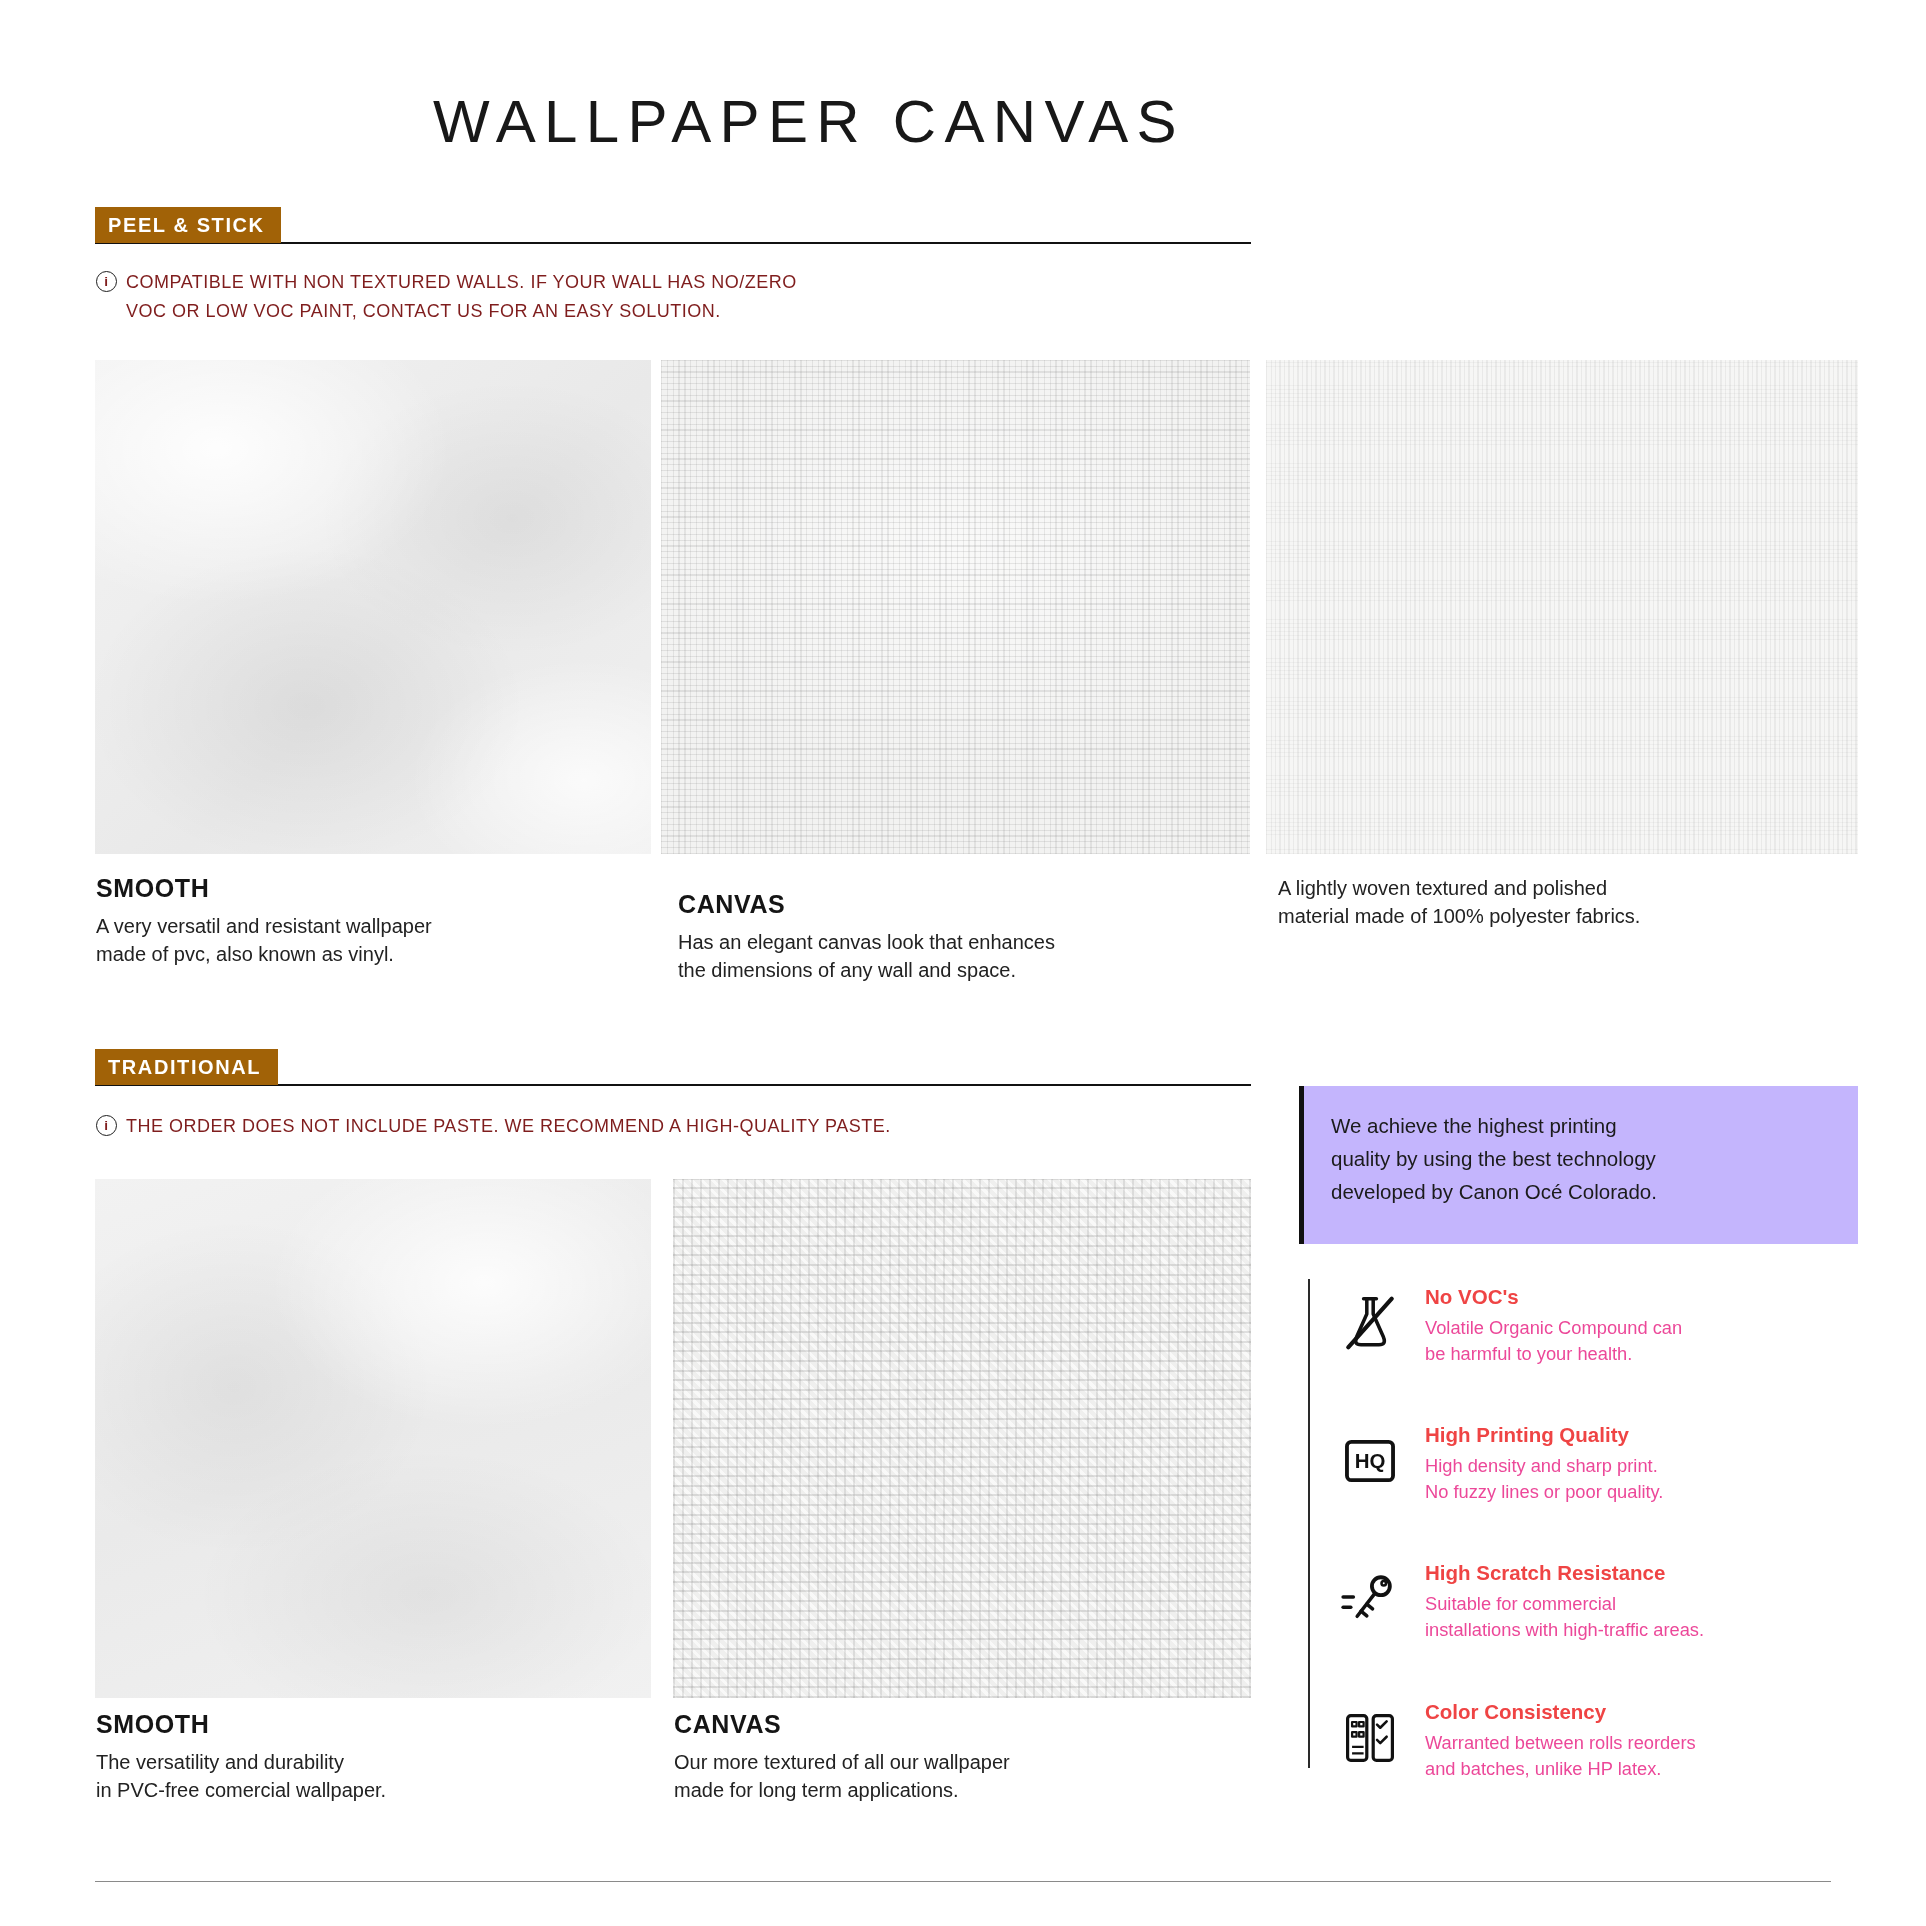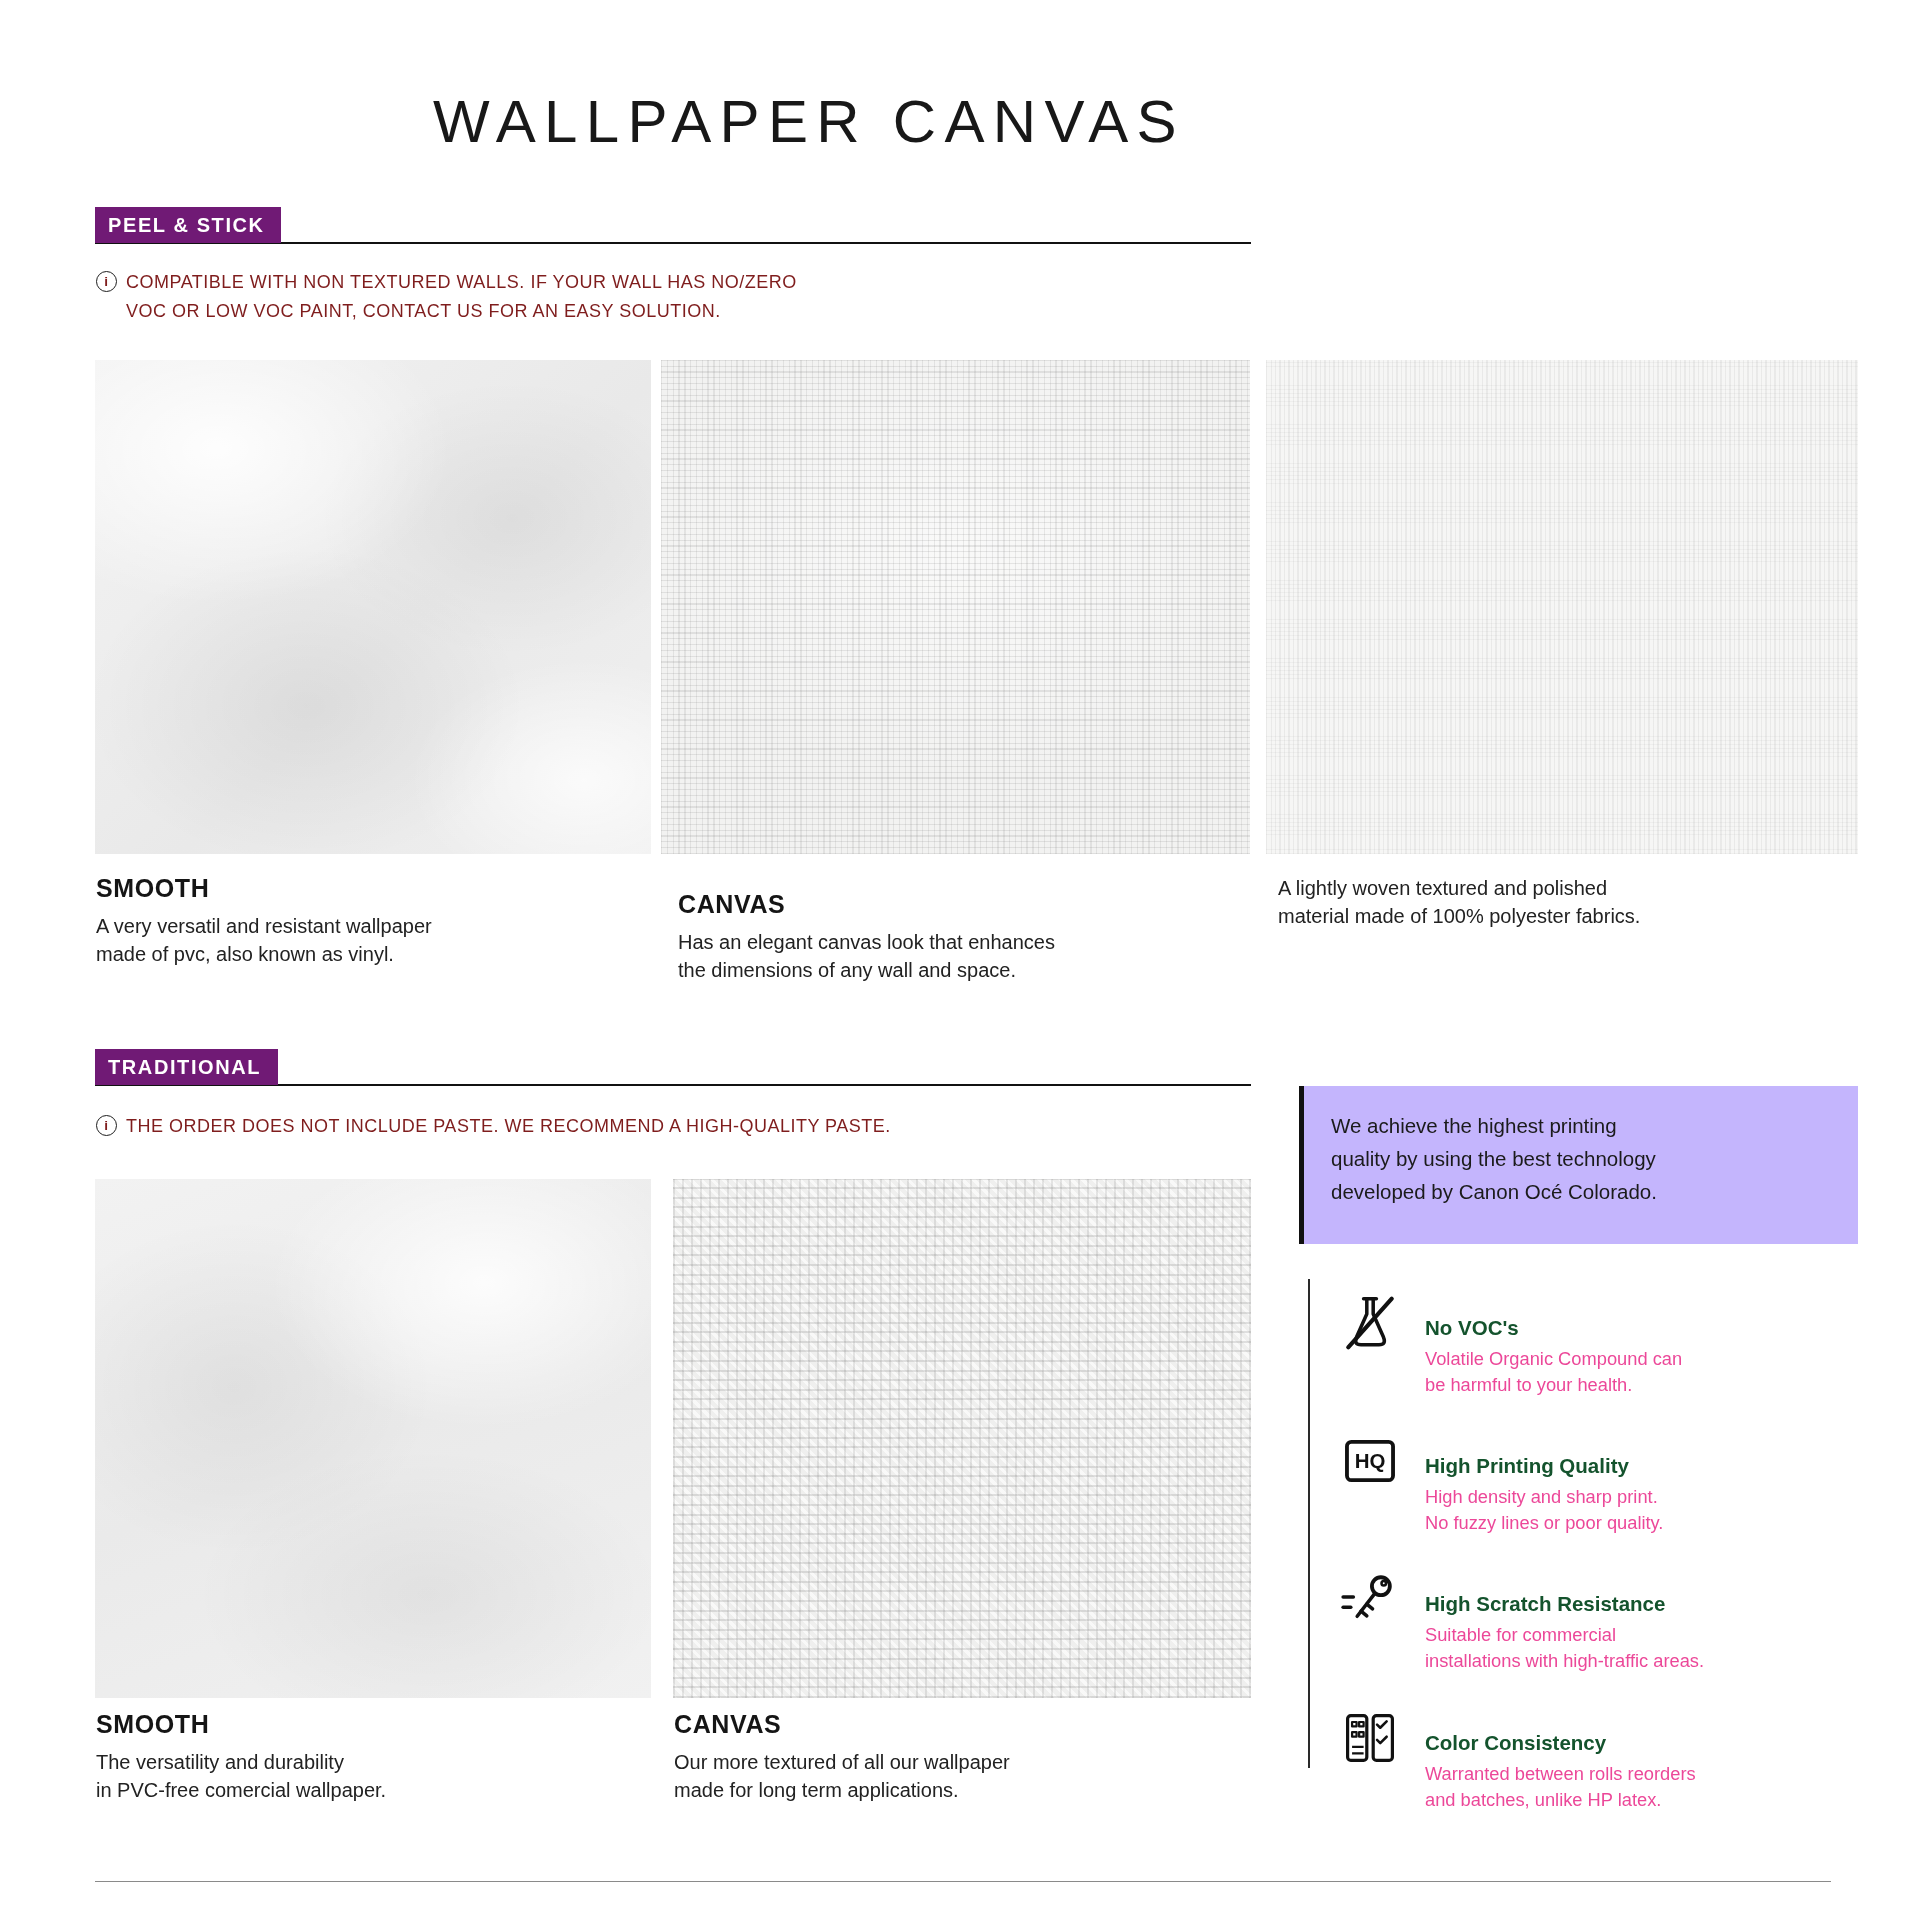--- a/index.html
+++ b/index.html
@@ -10,21 +10,21 @@
   }
   .canvas { position:absolute; inset:0; background:#fff; }
 
   .title {
     position:absolute; top:87px; left:0; width:1618px; text-align:center;
     font-size:60px; font-weight:500; letter-spacing:8.3px; color:#181818;
     white-space:nowrap;
   }
 
   .badge {
-    position:absolute; background:#701a75; color:#fff; z-index:2;
+    position:absolute; background:#a16207; color:#fff; z-index:2;
     font-size:20px; font-weight:700; letter-spacing:1.6px;
     padding:7.7px 16.7px 8.3px 13px; line-height:1;
   }
   .rule { position:absolute; background:#111; height:1.9px; }
   .rule-bottom { position:absolute; background:#8a8a8a; height:1.3px; }
 
   .note {
     position:absolute; display:flex; gap:9px; align-items:flex-start;
     font-size:18px; letter-spacing:0.5px; line-height:1.6; color:#7f1d1d;
   }
@@ -82,21 +82,21 @@
     background:#c4b5fd; border-left:5.8px solid #111;
     padding:24.4px 22px 24.4px 27px;
     font-size:20.5px; line-height:1.6; color:#1b1b1b; white-space:pre-line;
   }
 
   .features-divider { position:absolute; left:1308px; top:1279px; width:1.9px; height:489px; background:#2a2a2a; }
 
   .feature { position:absolute; left:1338px; width:532px; display:flex; gap:23px; }
   .f-icon { flex:none; width:64px; height:64px; margin-top:6.4px; }
   .f-icon svg { width:100%; height:100%; display:block; }
-  .f-title { font-size:20.5px; font-weight:700; color:#14532d;margin-top:31px; }
+  .f-title { font-size:20.5px; font-weight:700; color:#ef4444; }
   .f-desc { font-size:18.3px; line-height:1.42; color:#ec4899; margin-top:5.8px; white-space:pre-line; }
 </style>
 </head>
 <body>
 
 <div class="canvas">
 
   <h1 class="title">WALLPAPER CANVAS</h1>
 
   <div class="rule" style="left:95px; top:242px; width:1156px;"></div>

